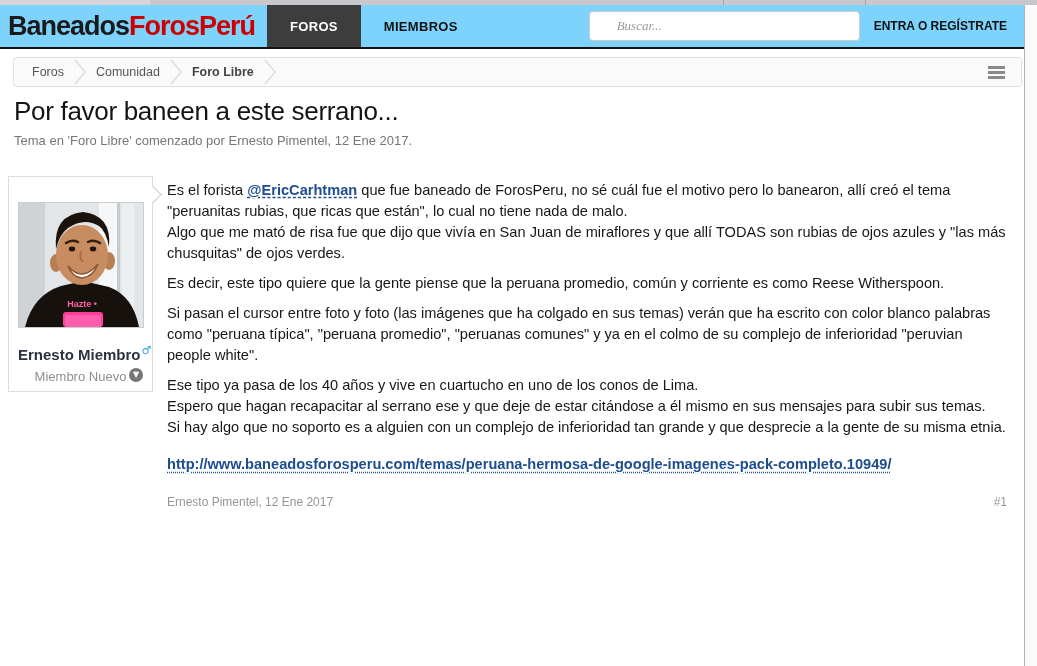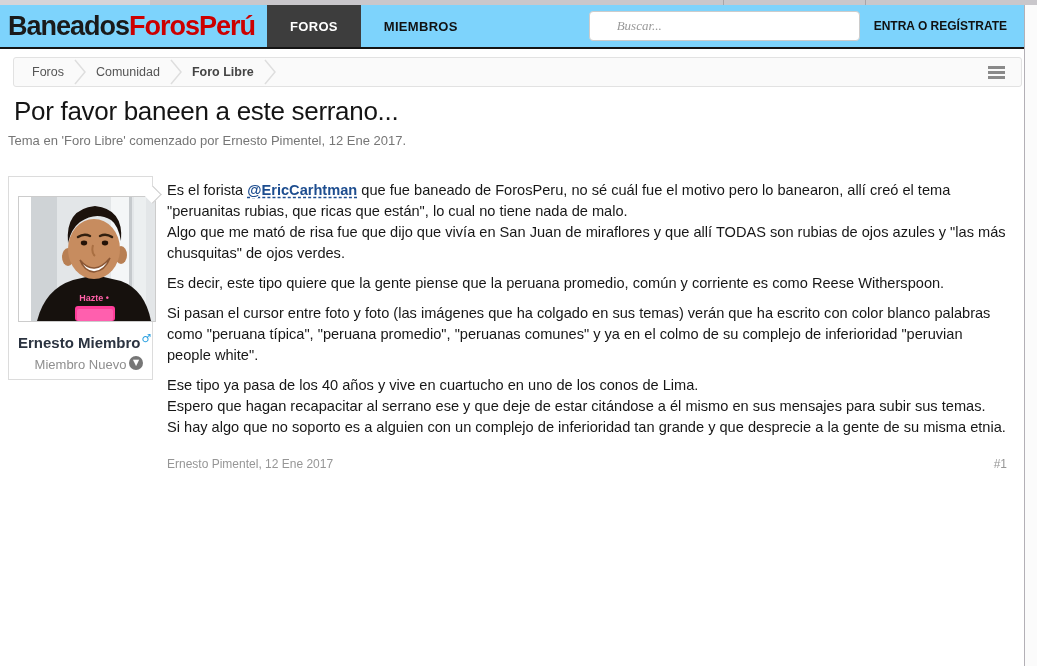--- a/index.html
+++ b/index.html
@@ -33,28 +33,28 @@
   .crumb-bar{position:absolute;top:57px;left:13px;width:1009px;height:30px;box-sizing:border-box;
     background:#fafafa;border:1px solid #e2e2e2;border-radius:3px;display:flex;align-items:center;
     padding:0 10px;font-size:12.5px;color:#555;}
   .crumb{padding:0 8px;cursor:pointer;white-space:nowrap;}
   .crumb.current{font-weight:700;color:#444;}
   .crumb-sep{flex:none;}
   .menu-icon{margin-left:auto;margin-right:6px;display:flex;flex-direction:column;gap:2px;cursor:pointer;}
   .menu-icon span{display:block;width:17px;height:3px;background:#8a8a8a;}
   
   h1{position:absolute;top:96px;left:14px;margin:0;font-size:26px;font-weight:500;color:#141414;letter-spacing:-.3px;}
-  .subtitle{position:absolute;top:133px;left:8px;font-size:13px;color:#767676;}
+  .subtitle{position:absolute;top:133px;left:14px;font-size:13px;color:#767676;}
   
   .post{position:absolute;top:176px;left:8px;width:999px;display:flex;align-items:flex-start;}
   .user-card{flex:none;width:145px;box-sizing:border-box;border:1px solid #dcdcdc;background:#fff;
     padding:9px 9px 8px;text-align:center;position:relative;}
   .user-card .arrow{position:absolute;top:11px;right:-7px;width:12px;height:12px;background:#fff;
     border-top:1px solid #ccc;border-right:1px solid #ccc;transform:rotate(45deg);}
-  .avatar-wrap{display:block;width:124px;height:124px;border:1px solid #ccc;margin:10px auto;cursor:pointer;line-height:0;padding-left:12px;}
+  .avatar-wrap{display:block;width:124px;height:124px;border:1px solid #ccc;margin:16px auto;cursor:pointer;line-height:0;}
   .username{margin-top:8px;font-size:15px;font-weight:700;color:#2b3340;cursor:pointer;white-space:nowrap;}
   .username sup{font-family:"DejaVu Sans",sans-serif;font-size:11px;font-weight:700;color:#2aa0e0;margin-left:1px;}
   .rank-row{position:relative;margin-top:4px;height:16px;}
   .rank{font-size:13px;color:#8e8e8e;}
   .expand-icon{position:absolute;right:0;top:1px;width:14px;height:14px;border-radius:50%;background:#767676;
     color:#fff;font-family:"DejaVu Sans",sans-serif;font-size:8px;line-height:14px;text-align:center;cursor:pointer;}
   
   .message{flex:1;margin-left:14px;padding-top:4px;font-size:14.6px;line-height:21px;color:#171717;}
   .para{margin:0 0 9px;}
   .para.gap-lg{margin-bottom:16px;}
@@ -156,19 +156,22 @@
       <span>Es decir, este tipo quiere que la gente piense que la peruana promedio, común y corriente es como Reese Witherspoon.</span>
     </div>
     <div class="para">
       <span>Si pasan el cursor entre foto y foto (las imágenes que ha colgado en sus temas) verán que ha escrito con color blanco palabras como "peruana típica", "peruana promedio", "peruanas comunes" y ya en el colmo de su complejo de inferioridad "peruvian people white".</span>
     </div>
     <div class="para gap-lg">
       <span class="line">Ese tipo ya pasa de los 40 años y vive en cuartucho en uno de los conos de Lima.</span>
       <span class="line">Espero que hagan recapacitar al serrano ese y que deje de estar citándose a él mismo en sus mensajes para subir sus temas.</span>
       <span class="line">Si hay algo que no soporto es a alguien con un complejo de inferioridad tan grande y que desprecie a la gente de su misma etnia.</span>
     </div>
+    <div class="para link-para">
+      <a class="thread-link">http://www.baneadosforosperu.com/temas/peruana-hermosa-de-google-imagenes-pack-completo.10949/</a>
+    </div>
     <div class="post-footer">
       <span class="byline">Ernesto Pimentel, 12 Ene 2017</span>
       <span class="post-num">#1</span>
     </div>
   </div>
 
 </div>
 
 </body></html>

